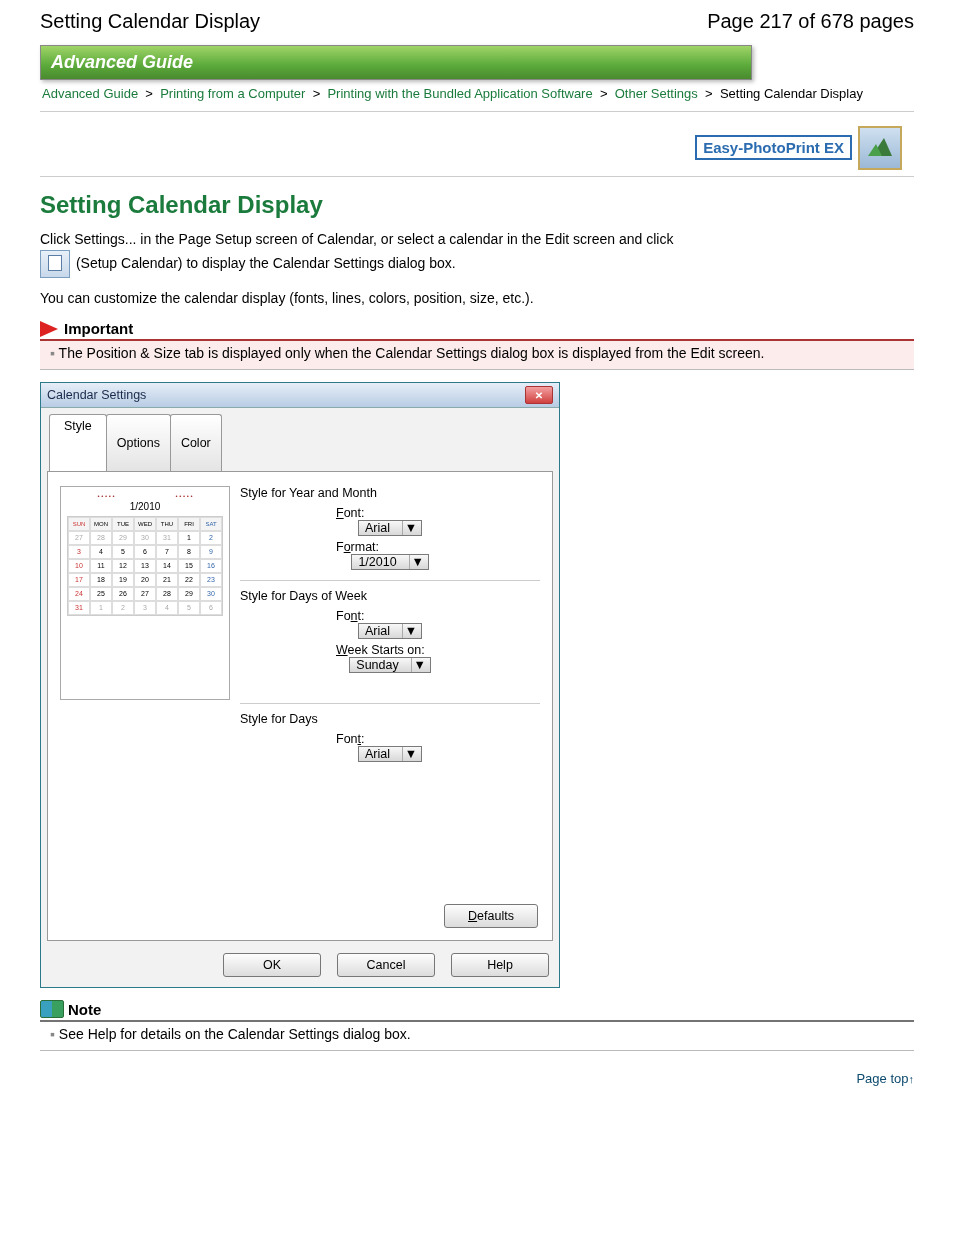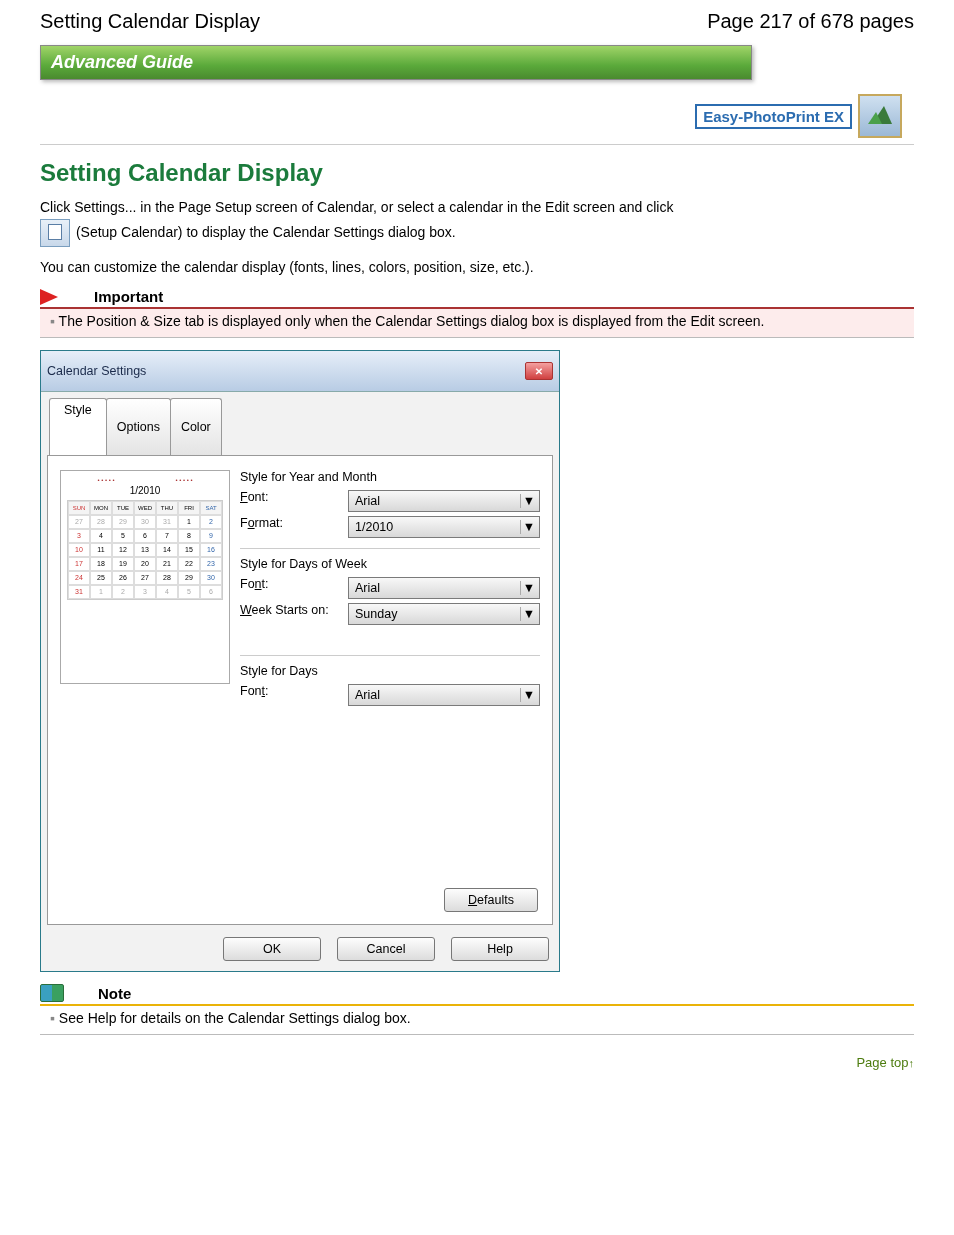--- a/index.html
+++ b/index.html
@@ -91,53 +91,53 @@
     border-bottom: 2px solid #a33;
     padding-bottom: 2px;
   }
   .flag-icon {
     width: 0; height: 0;
     border-top: 8px solid transparent;
     border-bottom: 8px solid transparent;
     border-left: 18px solid #d22;
     margin-right: 2px;
   }
-  .callout-title { font-weight: bold; font-size: 15px; margin-left: 30px; }
+  .callout-title { font-weight: bold; font-size: 15px; }
   .callout-body {
     background: #fdecec;
     font-size: 14px;
     padding: 4px 10px 8px 24px;
     border-bottom: 1px solid #bbb;
   }
   .callout-body::before {
     content: "▪ ";
     color: #888;
     margin-left: -14px;
   }
-  .note .callout-head { border-bottom: 2px solid #eab308; }
+  .note .callout-head { border-bottom: 2px solid #737373; }
   .note .note-icon {
     width: 22px; height: 16px;
     background: linear-gradient(to right, #3aa0c0 50%, #3aa060 50%);
     border: 1px solid #2a6e3a;
     border-radius: 2px;
   }
   .note .callout-body {
     background: #fff;
   }
   
   .dialog {
     width: 518px;
     margin: 12px 0;
     border: 1px solid #2a7a8a;
     background: #f2f2f2;
     font-size: 12.5px;
   }
   .dialog-titlebar {
     background: linear-gradient(to bottom, #e6eef8, #b8cce4);
-    padding: 11px 6px;
+    padding: 3px 6px;
     display: flex; justify-content: space-between; align-items: center;
     border-bottom: 1px solid #8aa;
     color: #1a2a4a;
   }
   .close-x {
     width: 26px; height: 16px;
     border: 1px solid #a33;
     border-radius: 2px;
     background: linear-gradient(to bottom, #f4a0a0, #d04040);
     color: #fff;
@@ -186,21 +186,21 @@
   .preview .mini-row { display: flex; justify-content: space-around; color: #a33; font-size: 6px; margin-bottom: 2px; }
   .preview .mini-title { font-size: 10px; margin: 2px 0 4px; }
   .mini-grid { display: grid; grid-template-columns: repeat(7, 1fr); border: 1px solid #ccc; }
   .mini-grid div { border: 0.5px solid #ddd; height: 12px; font-size: 7px; line-height: 12px; }
   .mini-grid .hd { background: #f4f4f4; font-size: 6px; }
   .mini-grid .sun { color: #c33; }
   .mini-grid .sat { color: #36a; }
   .mini-grid .gray { color: #aaa; }
   .form-col { flex: 1; }
   .section-label { font-size: 12.5px; margin: 0 0 6px 0; }
-  .frow { display: flex; align-items: flex-start; margin: 4px 0; }
+  .frow { display: flex; align-items: center; margin: 4px 0; flex-direction: column; }
   .frow label { width: 108px; font-size: 12.5px; }
   .combo {
     flex: 1;
     height: 20px;
     border: 1px solid #7a7a7a;
     background: linear-gradient(to bottom, #f8f8f8, #d8d8d8);
     display: flex; align-items: center; justify-content: space-between;
     padding: 0 2px 0 6px;
     font-size: 12.5px;
     gap: 12px;
@@ -225,38 +225,49 @@
     display: inline-flex; align-items: center; justify-content: center;
   }
   .dialog-actions {
     display: flex; justify-content: flex-end; gap: 16px;
     padding: 6px 10px 10px;
   }
   .dialog-actions .btn { min-width: 76px; }
   .page-top {
     text-align: right;
     font-size: 13px;
-    color: #4d7c0f;
+    color: #0c4a6e;
     margin-top: 20px;
   }
   .page-top .up { font-size: 11px; }
   .u { text-decoration: underline; }
 </style>
 </head>
 <body>
 
 <div class="page">
 
   <div class="header-row">
     <div>Setting Calendar Display</div>
     <div>Page 217 of 678 pages</div>
   </div>
 
   <div class="banner">Advanced Guide</div>
 
+  <div class="breadcrumb">
+    <a href="#" class="bc-plain">Advanced Guide</a>
+    &nbsp;&gt;&nbsp;
+    <a href="#">Printing from a Computer</a>
+    &nbsp;&gt;&nbsp;
+    <a href="#">Printing with the Bundled Application Software</a>
+    &nbsp;&gt;&nbsp;
+    <a href="#">Other Settings</a>
+    &nbsp;&gt;&nbsp;
+    <span>Setting Calendar Display</span>
+  </div>
 
   <div class="badge-row">
     <div class="ep-badge">Easy-PhotoPrint EX</div>
     <div class="ep-icon">
       <svg width="28" height="24" viewBox="0 0 28 24">
         <polygon points="6,20 18,2 26,20" fill="#3a7a3a"></polygon>
         <polygon points="2,20 10,8 16,20" fill="#4aa04a"></polygon>
       </svg>
     </div>
   </div>

